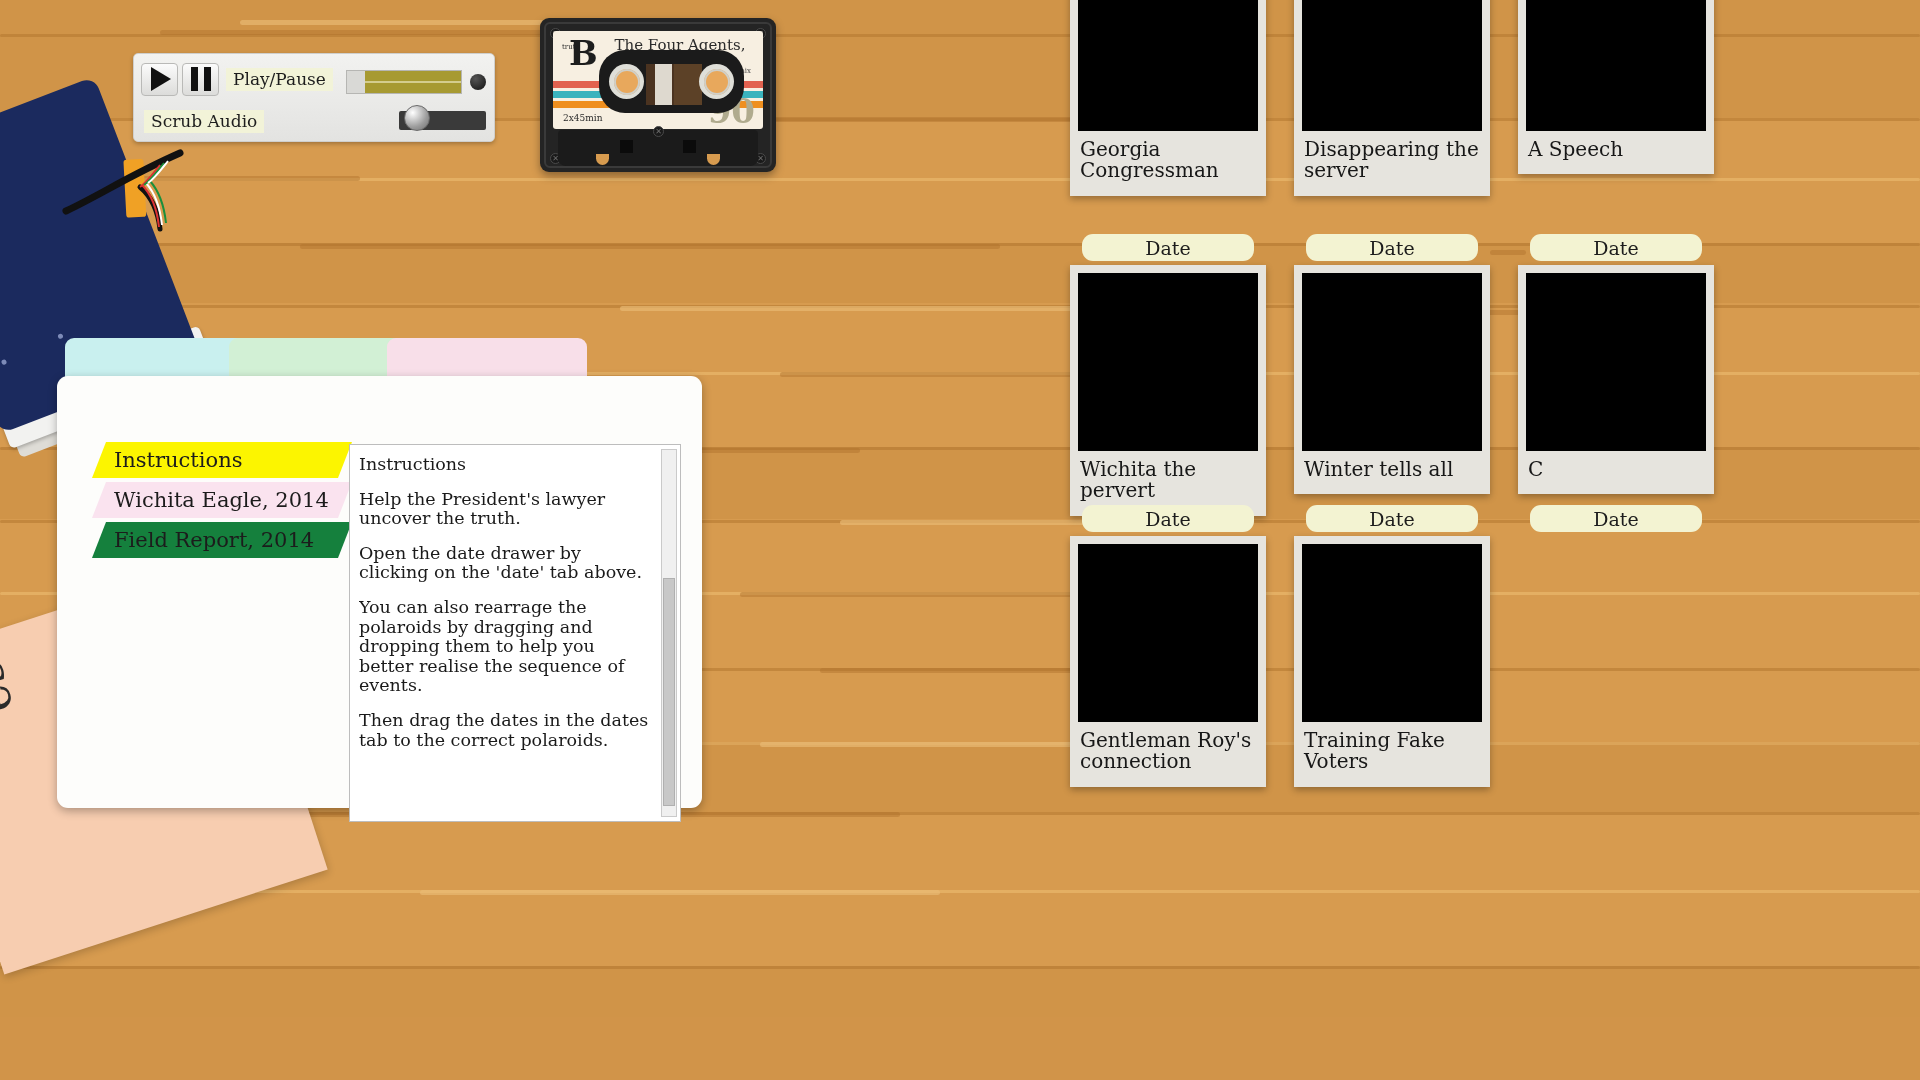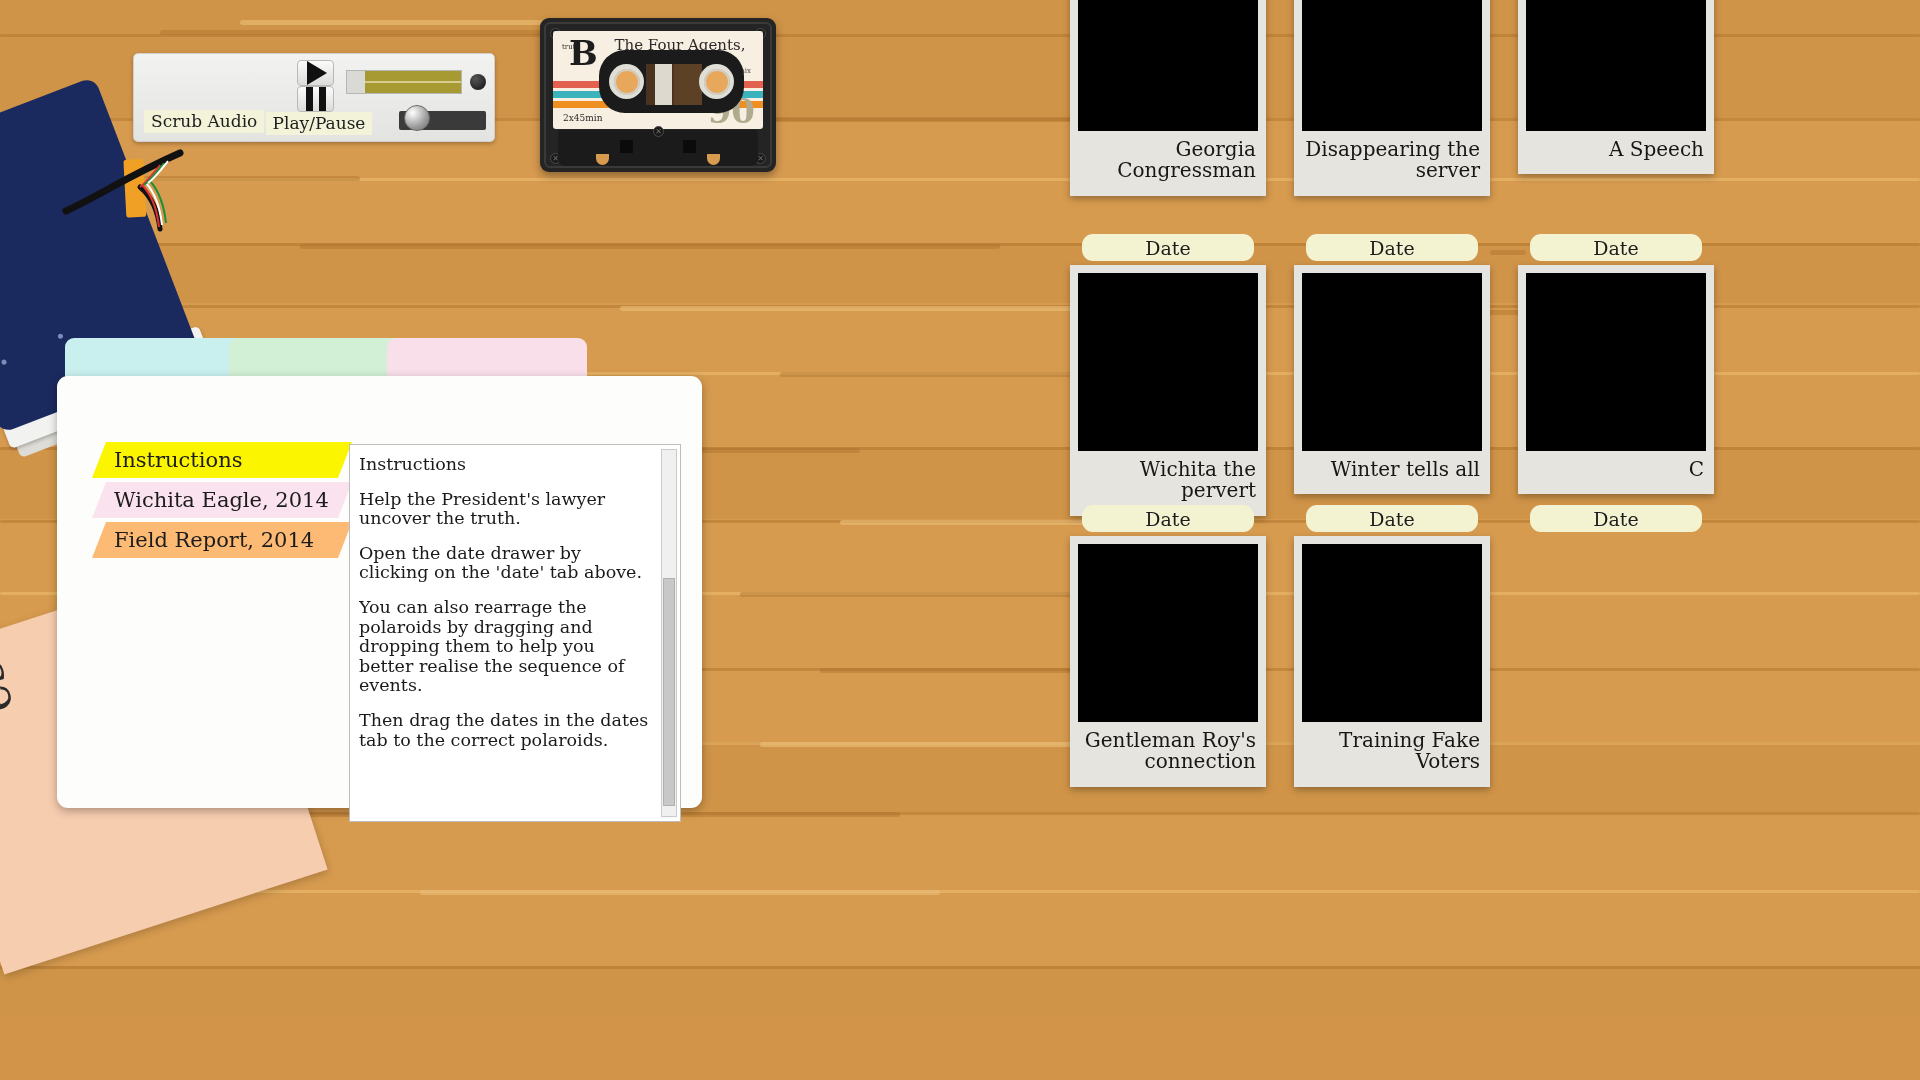--- a/index.html
+++ b/index.html
@@ -34,21 +34,21 @@
 
   
   #audio-player{
     position:absolute; left:133px; top:53px; width:362px; height:89px;
     background:linear-gradient(#f2f2f0,#e3e3e1);
     border-radius:5px;
     box-shadow:0 2px 4px rgba(0,0,0,.25);
     border:1px solid #cfcfcd;
   }
   .ap-row{ position:absolute; left:0; right:0; display:flex; align-items:center; }
-  .ap-row1{ top:6px; height:38px; padding-left:7px;flex-direction:column; }
+  .ap-row1{ top:6px; height:38px; padding-left:7px; }
   .ap-row2{ top:50px; height:34px; padding-left:7px; }
   .trans-btn{
     width:37px; height:33px; border-radius:4px;
     background:linear-gradient(#fbfbfb,#dcdcda);
     border:1px solid #b9b9b7;
     display:flex; align-items:center; justify-content:center;
     margin-right:4px; cursor:pointer;
   }
   .tri{ width:0;height:0;border-left:20px solid #111;border-top:12px solid transparent;border-bottom:12px solid transparent; margin-left:3px;}
   .pause-bars{ display:flex; gap:6px; }
@@ -179,21 +179,21 @@
   .tablist{ position:absolute; left:35px; top:66px; width:260px; }
   .doc-tab{
     position:relative; height:36px; margin-bottom:4px;
     display:flex; align-items:center; padding-left:22px;
     font-size:21px; color:#1c1c1c; cursor:pointer;
     font-family:"DejaVu Serif", serif;
     clip-path: polygon(14px 0, 100% 0, calc(100% - 14px) 100%, 0 100%);
   }
   .doc-tab.c-yellow{ background:#fcf500; }
   .doc-tab.c-pink{ background:#fae3ef; }
-  .doc-tab.c-green{ background:#fdba74; }
+  .doc-tab.c-green{ background:#15803d; }
   .doc-tab.c-blue{ background:#d5f3f7; }
 
   .doc-view{
     position:absolute; left:292px; top:68px; width:332px; height:378px;
     background:#fff; border:1px solid #bdbdbd;
   }
   .doc-body{
     position:absolute; left:9px; top:10px; right:26px; bottom:6px;
     font-size:17.5px; line-height:1.12; color:#1a1a1a; overflow:hidden;
     font-family:"DejaVu Serif", serif;
@@ -220,21 +220,21 @@
     font-family:"DejaVu Serif", serif;
   }
   .polaroid{
     width:196px; background:#e6e4de;
     box-shadow:0 3px 7px rgba(0,0,0,.3);
     padding:8px 8px 4px 8px;
     cursor:grab;
   }
   .pol-img{ width:100%; height:178px; background:#000; }
   .pol-cap{
-    padding:8px 2px 10px 2px; text-align:right;
+    padding:8px 2px 10px 2px; text-align:left;
     font-size:20px; line-height:1.07; color:#171717;
     font-family:"DejaVu Serif", serif;
   }
 
   
   #device{
     position:absolute; left:-60px; top:105px; width:215px; height:300px;
     transform:rotate(-21deg);
   }
   .dev-body{

